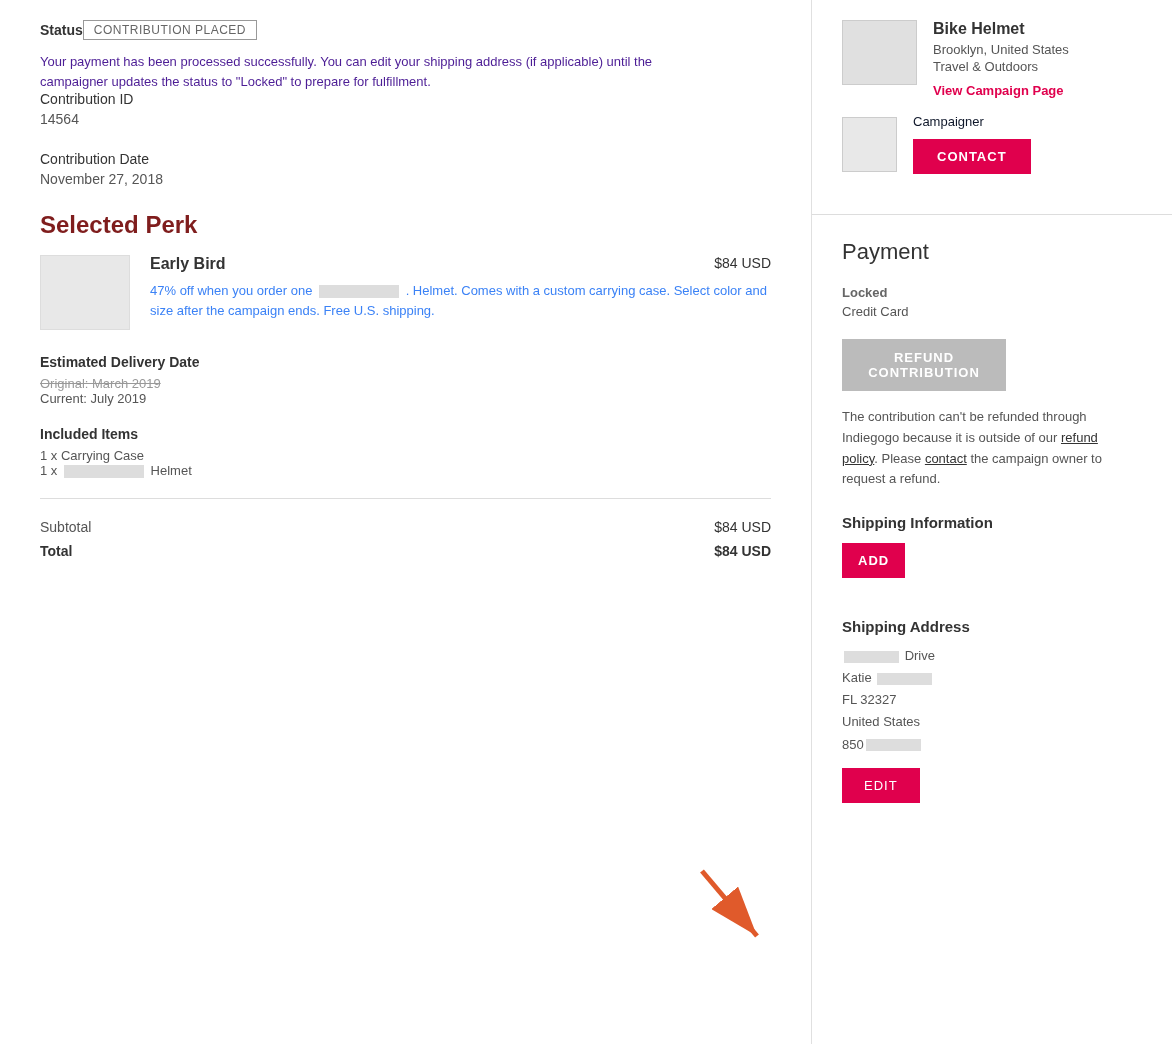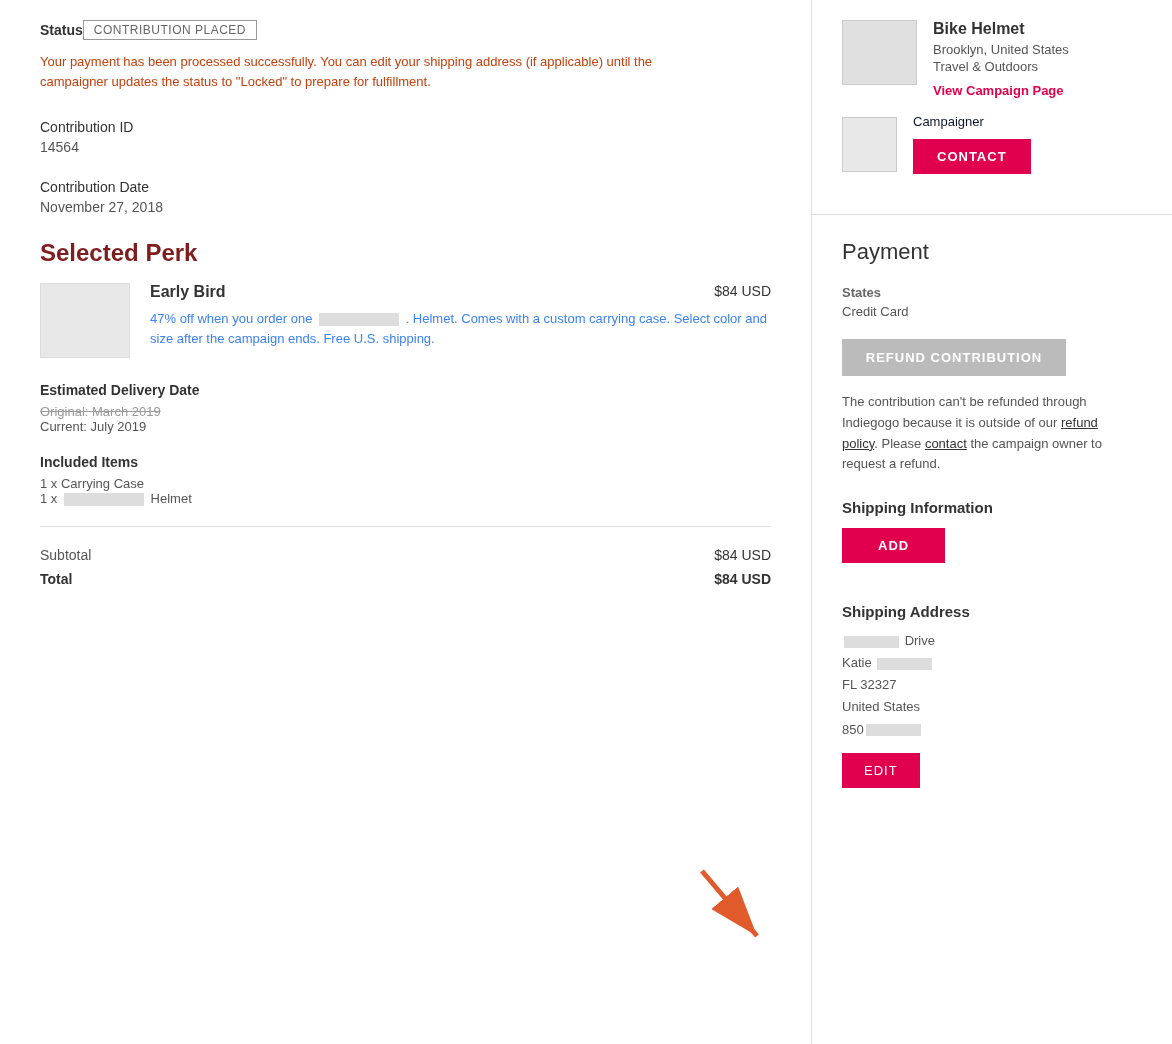--- a/index.html
+++ b/index.html
@@ -33,23 +33,22 @@
     }
     .status-badge {
       border: 1px solid #999;
       padding: 2px 10px;
       font-size: 12px;
       color: #666;
       letter-spacing: 0.5px;
     }
     .status-desc {
       font-size: 13px;
-      color: #c2410c;
+      color: #4c1d95;
       line-height: 1.5;
-      margin-bottom: 28px;
       max-width: 680px;
     }
     .field-group {
       margin-bottom: 24px;
     }
     .field-label {
       font-size: 14px;
       color: #333;
       font-weight: 500;
       margin-bottom: 4px;
@@ -255,21 +254,21 @@
       color: #fff;
       border: none;
       padding: 11px 20px;
       font-size: 13px;
       font-weight: 700;
       letter-spacing: 1px;
       cursor: pointer;
       text-transform: uppercase;
       margin-bottom: 16px;
       display: block;
-      width: 224px;
+      width: 164px;
     }
     .refund-note {
       font-size: 13px;
       color: #555;
       line-height: 1.6;
       margin-bottom: 24px;
       max-width: 290px;
     }
     .refund-note a {
       color: #333;
@@ -281,21 +280,21 @@
     .shipping-title {
       font-size: 15px;
       font-weight: 600;
       color: #333;
       margin-bottom: 12px;
     }
     .add-btn {
       background: #e0004d;
       color: #fff;
       border: none;
-      padding: 10px 36px;
+      padding: 10px 16px;
       font-size: 13px;
       font-weight: 700;
       letter-spacing: 1px;
       cursor: pointer;
       text-transform: uppercase;
       margin-bottom: 20px;
     }
     .shipping-address-section {
       margin-bottom: 16px;
     }
@@ -417,21 +416,21 @@
         <div>
           <div class="campaigner-label">Campaigner</div>
           <button class="contact-btn">CONTACT</button>
         </div>
       </div>
     </div>
 
     <div class="payment-section">
       <h2 class="payment-title">Payment</h2>
 
-      <div class="payment-field-label">States</div>
+      <div class="payment-field-label">Locked</div>
       <div class="payment-field-value">Credit Card</div>
 
       <button class="refund-btn">REFUND CONTRIBUTION</button>
 
       <p class="refund-note">
         <span>The contribution can't be refunded through Indiegogo because it is outside of our </span><a href="#">refund policy</a><span>. Please </span><a href="#">contact</a><span> the campaign owner to request a refund.</span>
       </p>
 
       <div class="shipping-section">
         <div class="shipping-title">Shipping Information</div>

